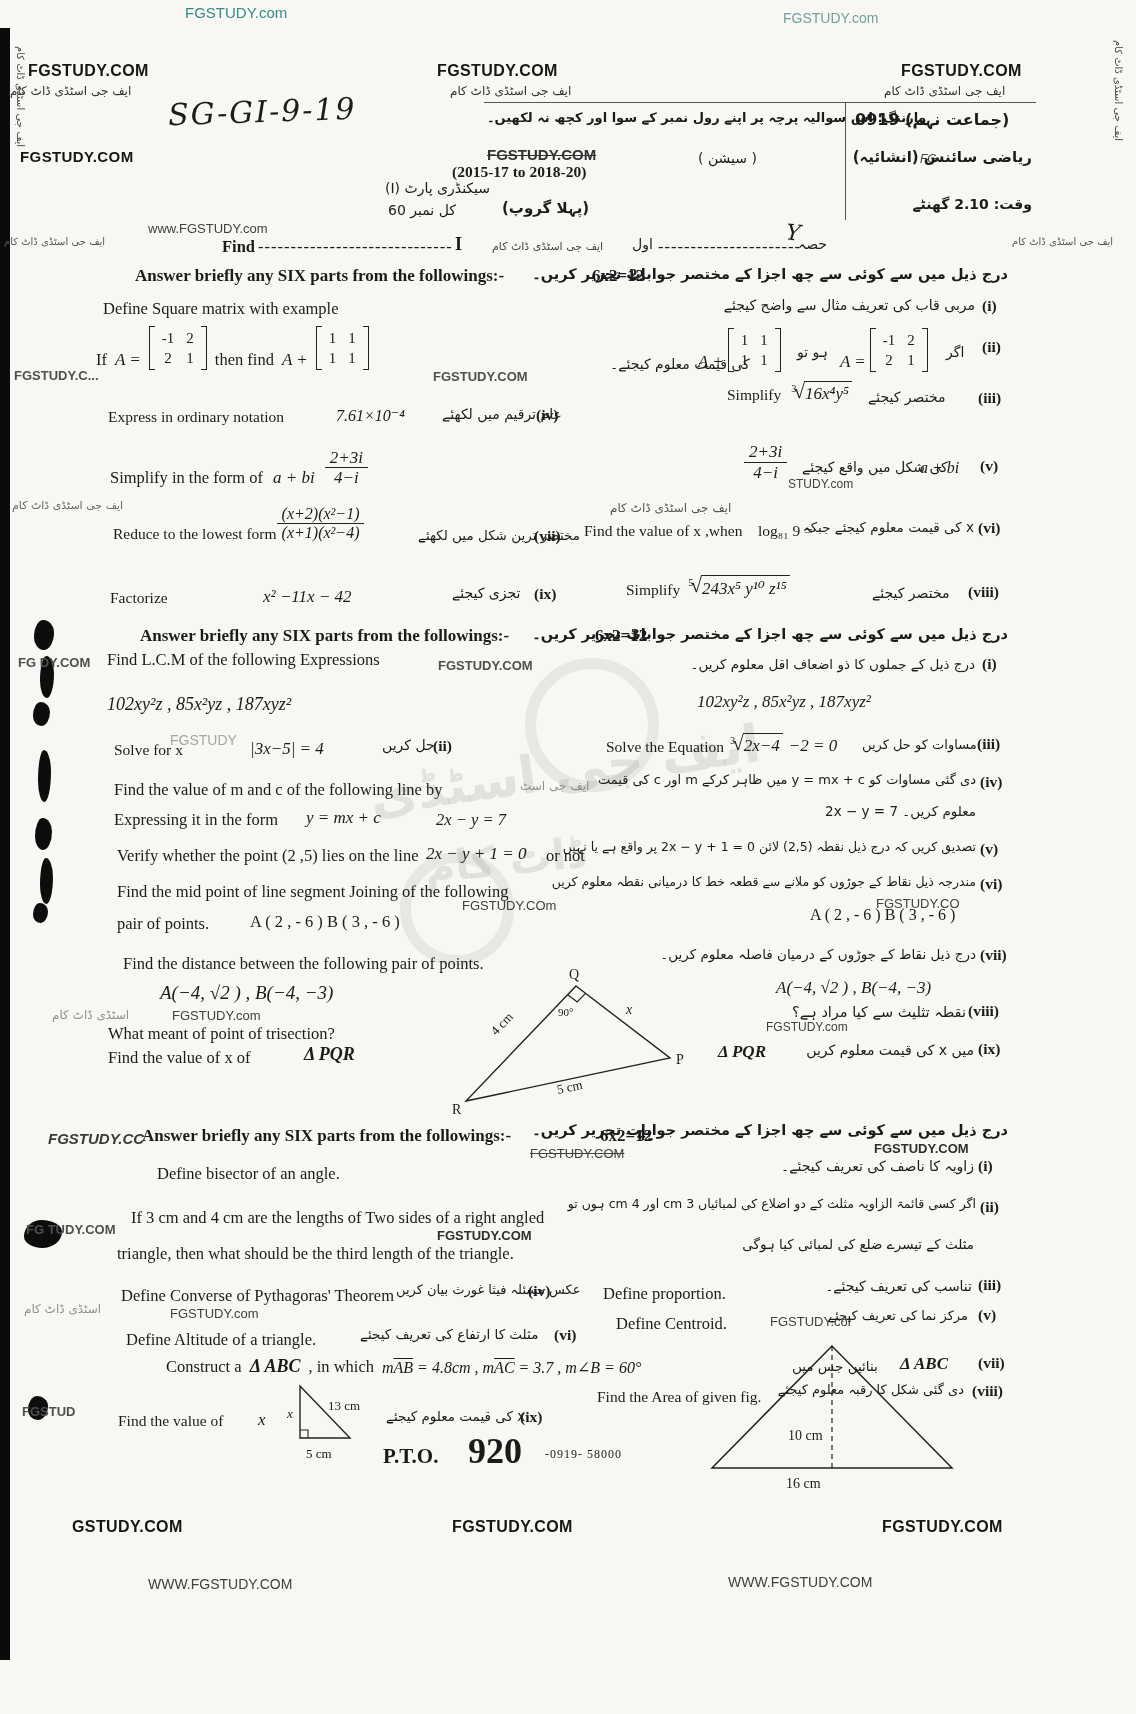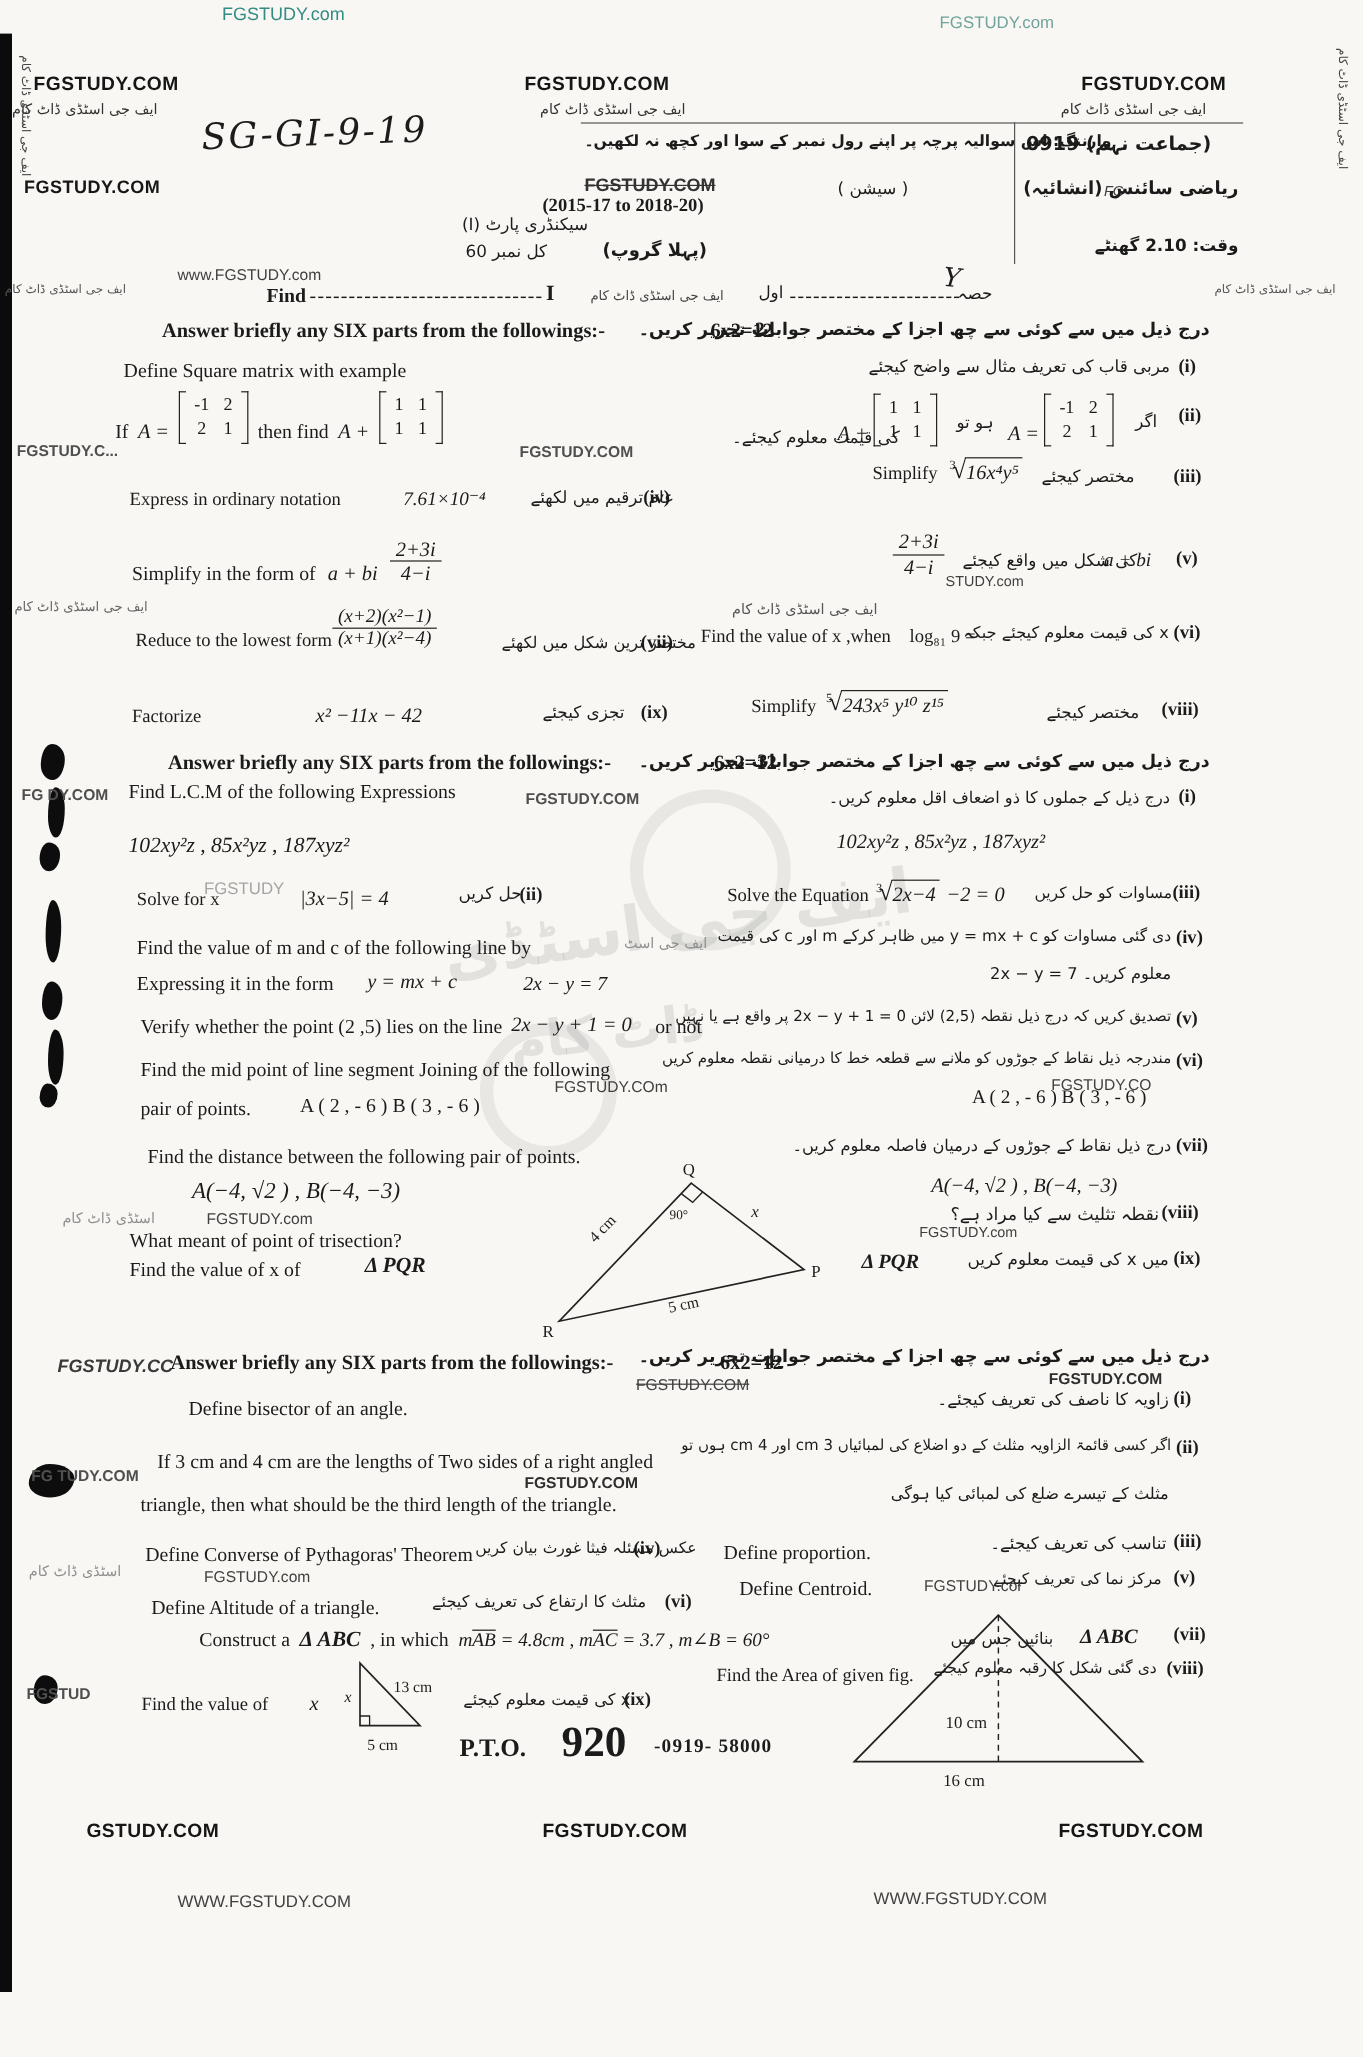--- a/index.html
+++ b/index.html
@@ -389,21 +389,21 @@
     <path d="M14,50 h8 v8" fill="none" stroke="#222" stroke-width="1.1"></path>
     <text x="1" y="38" style="font-style:italic">x</text>
     <text x="42" y="30">13 cm</text>
     <text x="20" y="78">5 cm</text>
   </svg>
   <div class="t ur" style="left:386px;top:1408px;font-size:13.5px">x کی قیمت معلوم کیجئے</div>
   <div class="t no" style="left:520px;top:1408px">(ix)</div>
 
   <div class="t en" style="left:383px;top:1444px;font-weight:bold;font-size:21px">P.T.O.</div>
   <div class="t en" style="left:468px;top:1430px;font-weight:bold;font-size:36px">920</div>
-  <div class="t en" style="left:545px;top:1447px;font-weight:bold;font-size:16px;letter-spacing:1px">-0919-  58000</div>
+  <div class="t en" style="left:545px;top:1447px;font-weight:normal;font-size:12px;letter-spacing:1px">-0919-  58000</div>
 
   <div class="t brand" style="left:72px;top:1518px">GSTUDY.COM</div>
   <div class="t brand" style="left:452px;top:1518px">FGSTUDY.COM</div>
   <div class="t brand" style="left:882px;top:1518px">FGSTUDY.COM</div>
   <div class="t wm" style="left:148px;top:1576px;font-size:14px">WWW.FGSTUDY.COM</div>
   <div class="t wm" style="left:728px;top:1574px;font-size:14px">WWW.FGSTUDY.COM</div>
 
 </div>
 
 </body></html>

